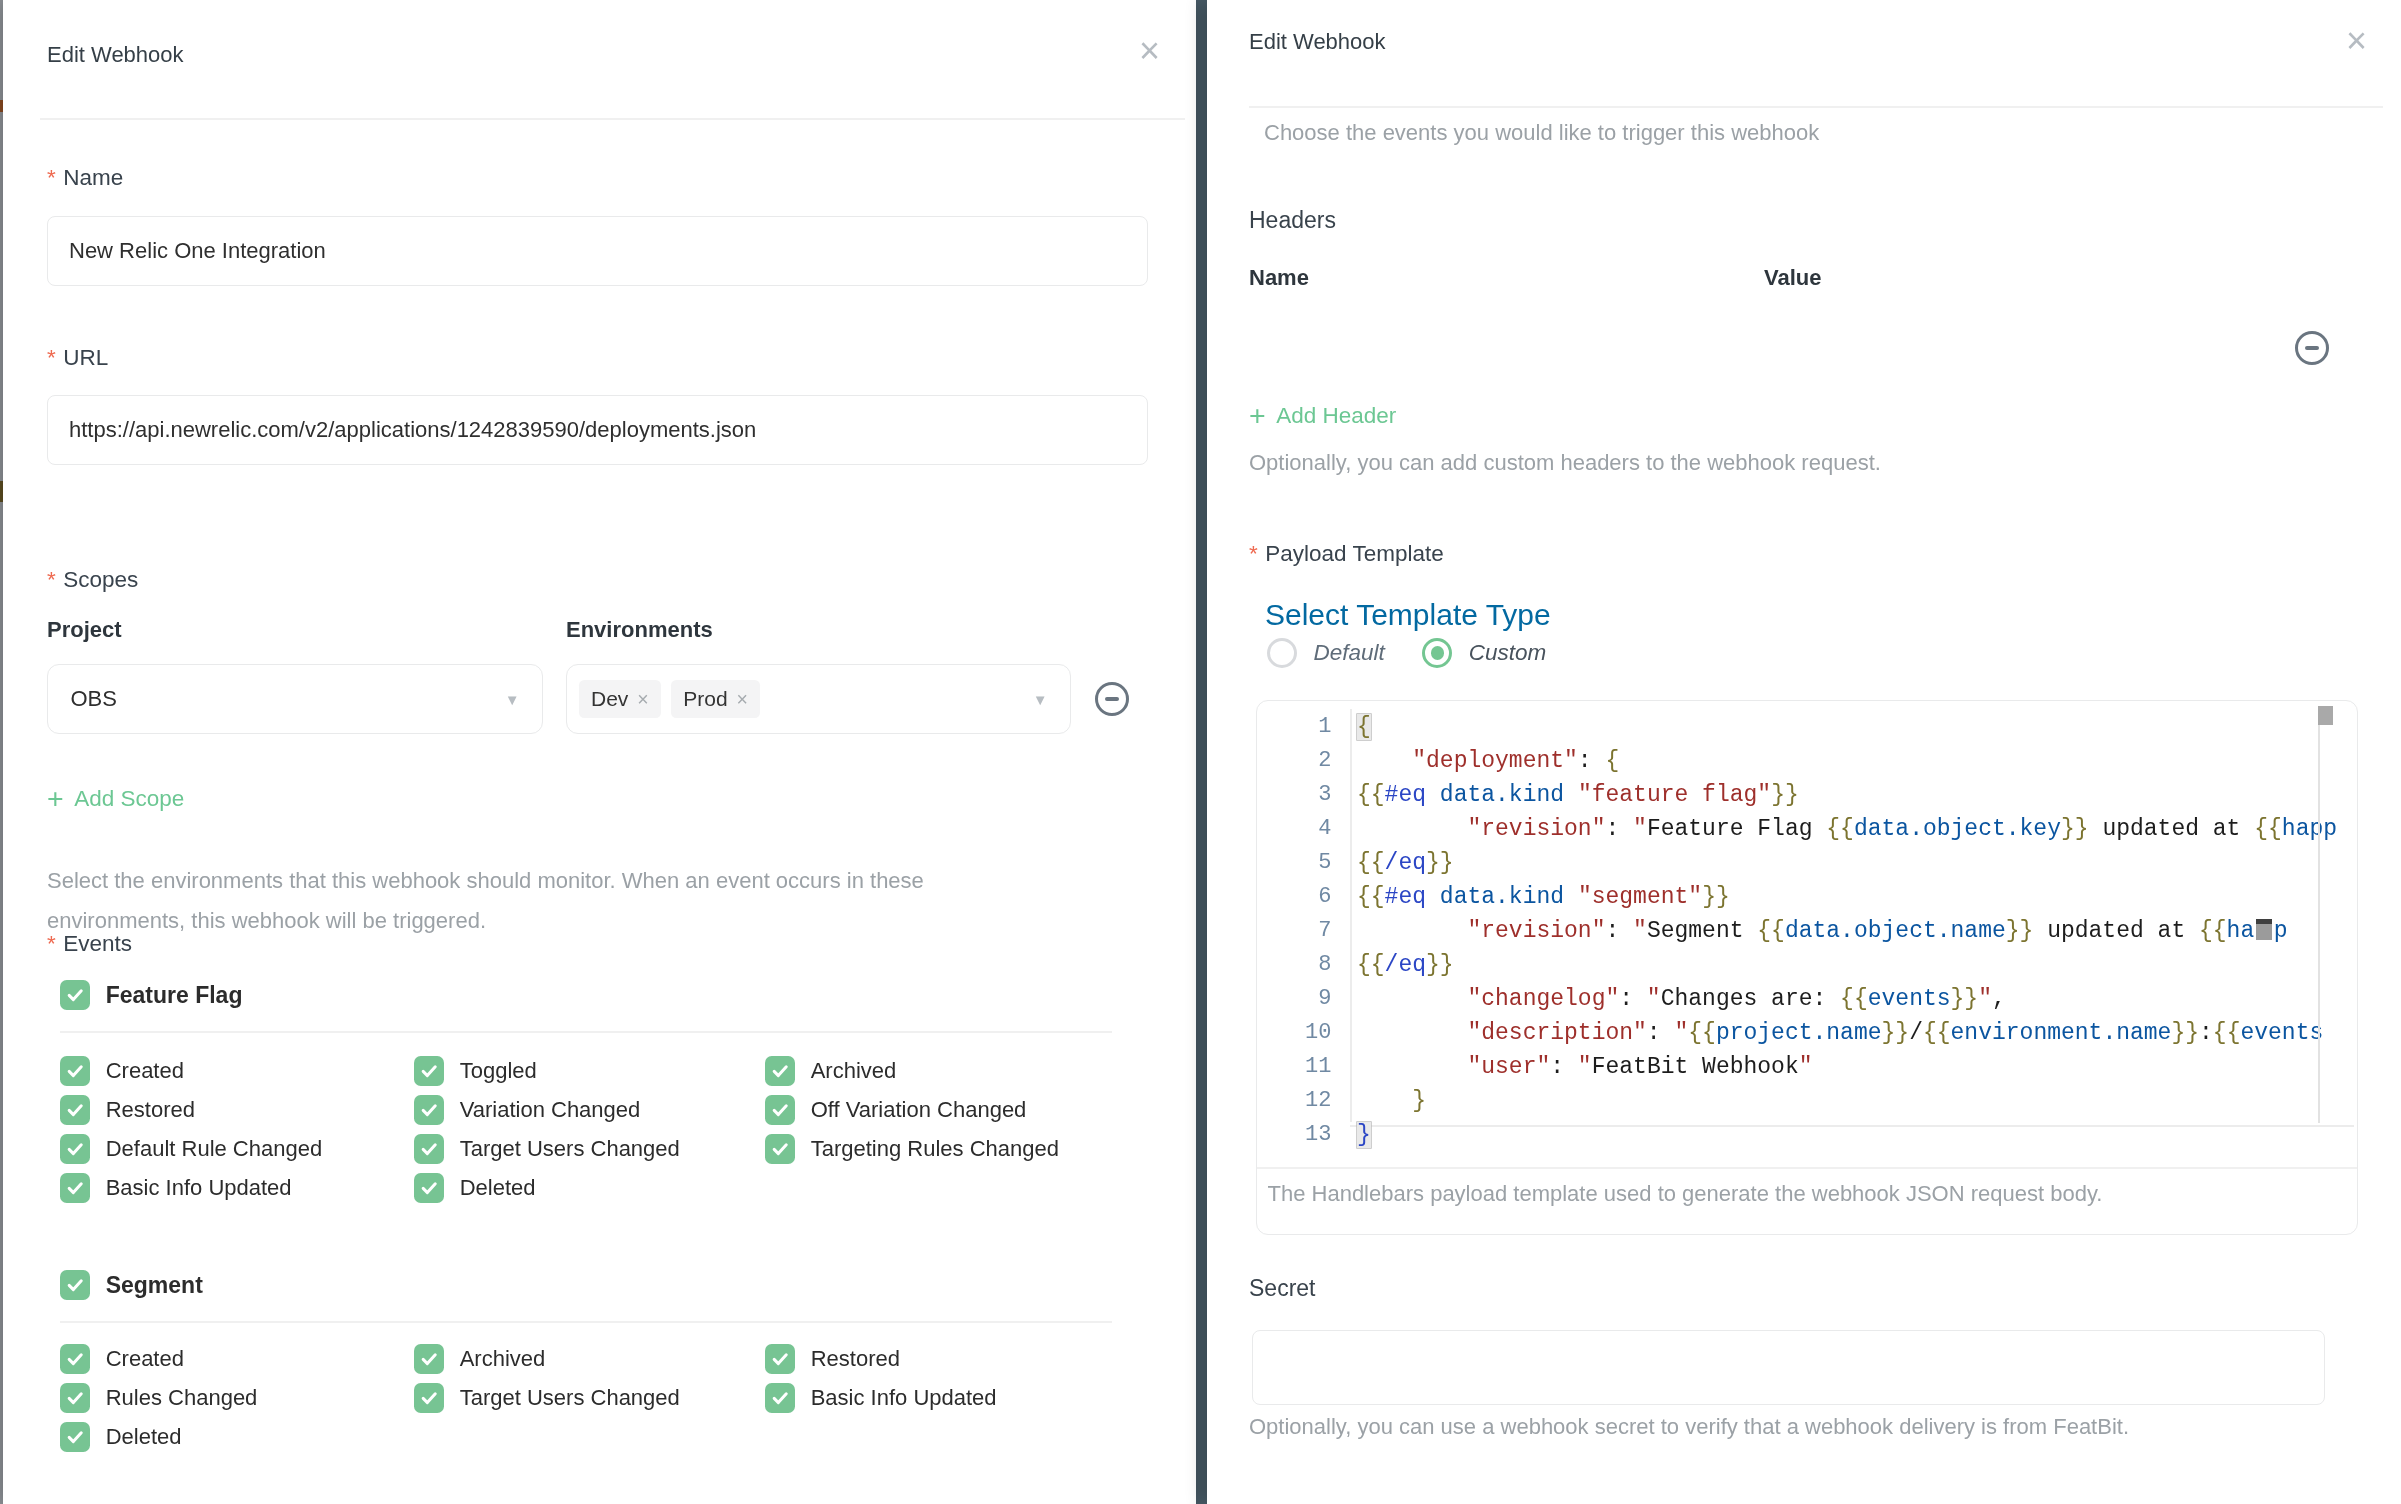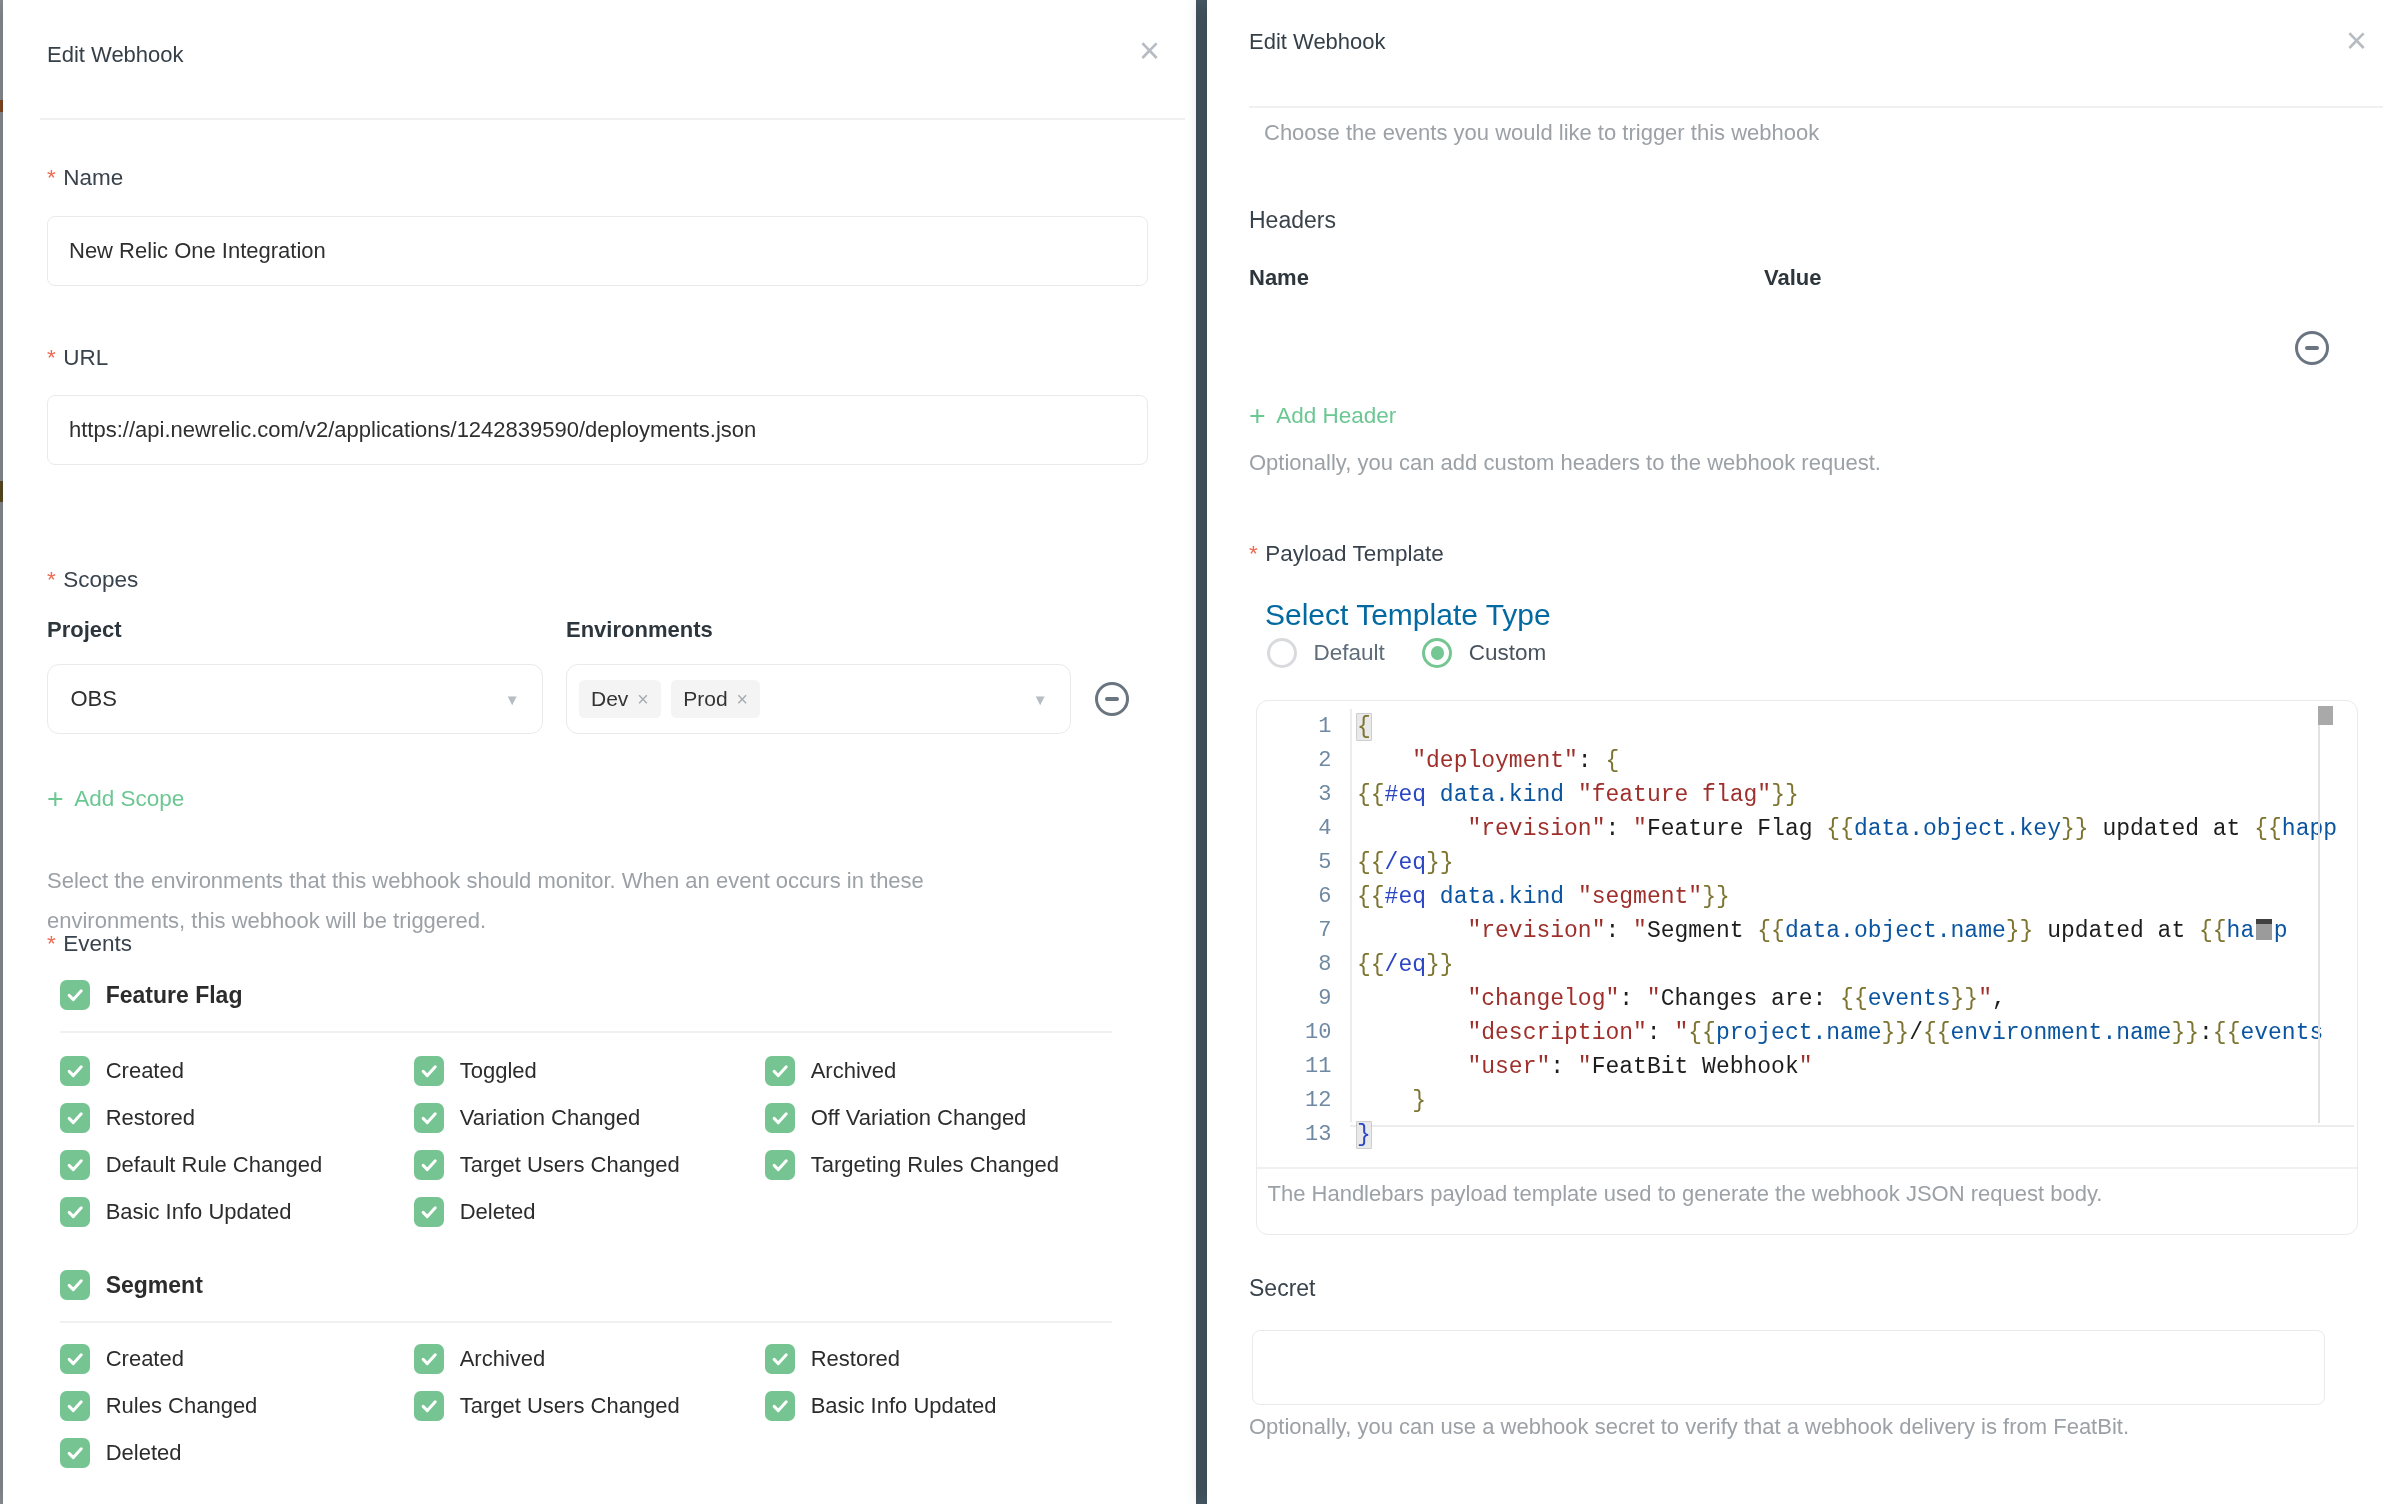--- a/index.html
+++ b/index.html
@@ -37,21 +37,21 @@
       justify-content:center;background:#fff;box-sizing:border-box;cursor:pointer;}
   .minus-bar{width:14.2px;height:3.7px;border-radius:2.2px;background:#6a7580;}
   .green-link{display:flex;align-items:center;gap:10.5px;color:#6cc793;font-size:22.5px;cursor:pointer;}
   .green-link .plus{font-size:28.5px;line-height:.9;}
   .help{font-size:22px;color:#9ba1a6;line-height:40px;}
 
   .cb{width:30px;height:30px;border-radius:6.7px;background:#77c493;display:inline-flex;
       align-items:center;justify-content:center;flex:none;cursor:pointer;}
   .cb svg{width:20px;height:20px;}
   .group-head{display:flex;align-items:center;gap:15.7px;font-size:23px;font-weight:700;color:#2c2c2c;}
-  .ev-grid{display:grid;grid-template-columns:354px 351px auto;row-gap:17px;}
+  .ev-grid{display:grid;grid-template-columns:354px 351px auto;row-gap:9px;}
   .ev-item{display:flex;align-items:center;gap:15.7px;font-size:22px;color:#2c2c2c;height:30px;}
 
   .section-head{font-size:23px;font-weight:500;color:#39434c;}
   .subtle{font-size:30px;color:#0369a1;}
   .radio-row{display:flex;align-items:center;gap:16.5px;}
   .radio{width:30px;height:30px;border-radius:50%;box-sizing:border-box;background:#fff;flex:none;cursor:pointer;}
   .radio.off{border:3px solid #d8dadd;}
   .radio.on{border:3px solid #74c692;position:relative;}
   .radio.on::after{content:"";position:absolute;left:50%;top:50%;width:13.5px;height:13.5px;
       margin:-6.7px 0 0 -6.7px;border-radius:50%;background:#74c692;}
@@ -319,21 +319,21 @@
     <span>Add Header</span>
   </div>
   <div class="abs help" style="left:42px;top:449px;line-height:27px;">Optionally, you can add custom headers to the webhook request.</div>
 
   <div class="abs req-label" style="left:42px;top:542px;">
     <span class="star">*</span>
     <span class="lbl">Payload Template</span>
   </div>
   <div class="abs subtle" style="left:58px;top:598px;">Select Template Type</div>
 
-  <div class="abs radio-row" style="left:60px;top:638px;">
+  <div class="abs radio-row" style="left:60px;top:638px;font-style:italic;">
     <span class="radio off"></span>
     <span class="radio-label-off">Default</span>
     <span class="radio on" style="margin-left:21px;"></span>
     <span class="radio-label-on">Custom</span>
   </div>
 
   <div class="abs editor" style="left:49px;top:700px;width:1100px;height:533px;">
     <div class="abs mono" id="ed-gutter" style="left:0;top:9px;width:91px;">
         <div class="ln">1</div>
         <div class="ln">2</div>

